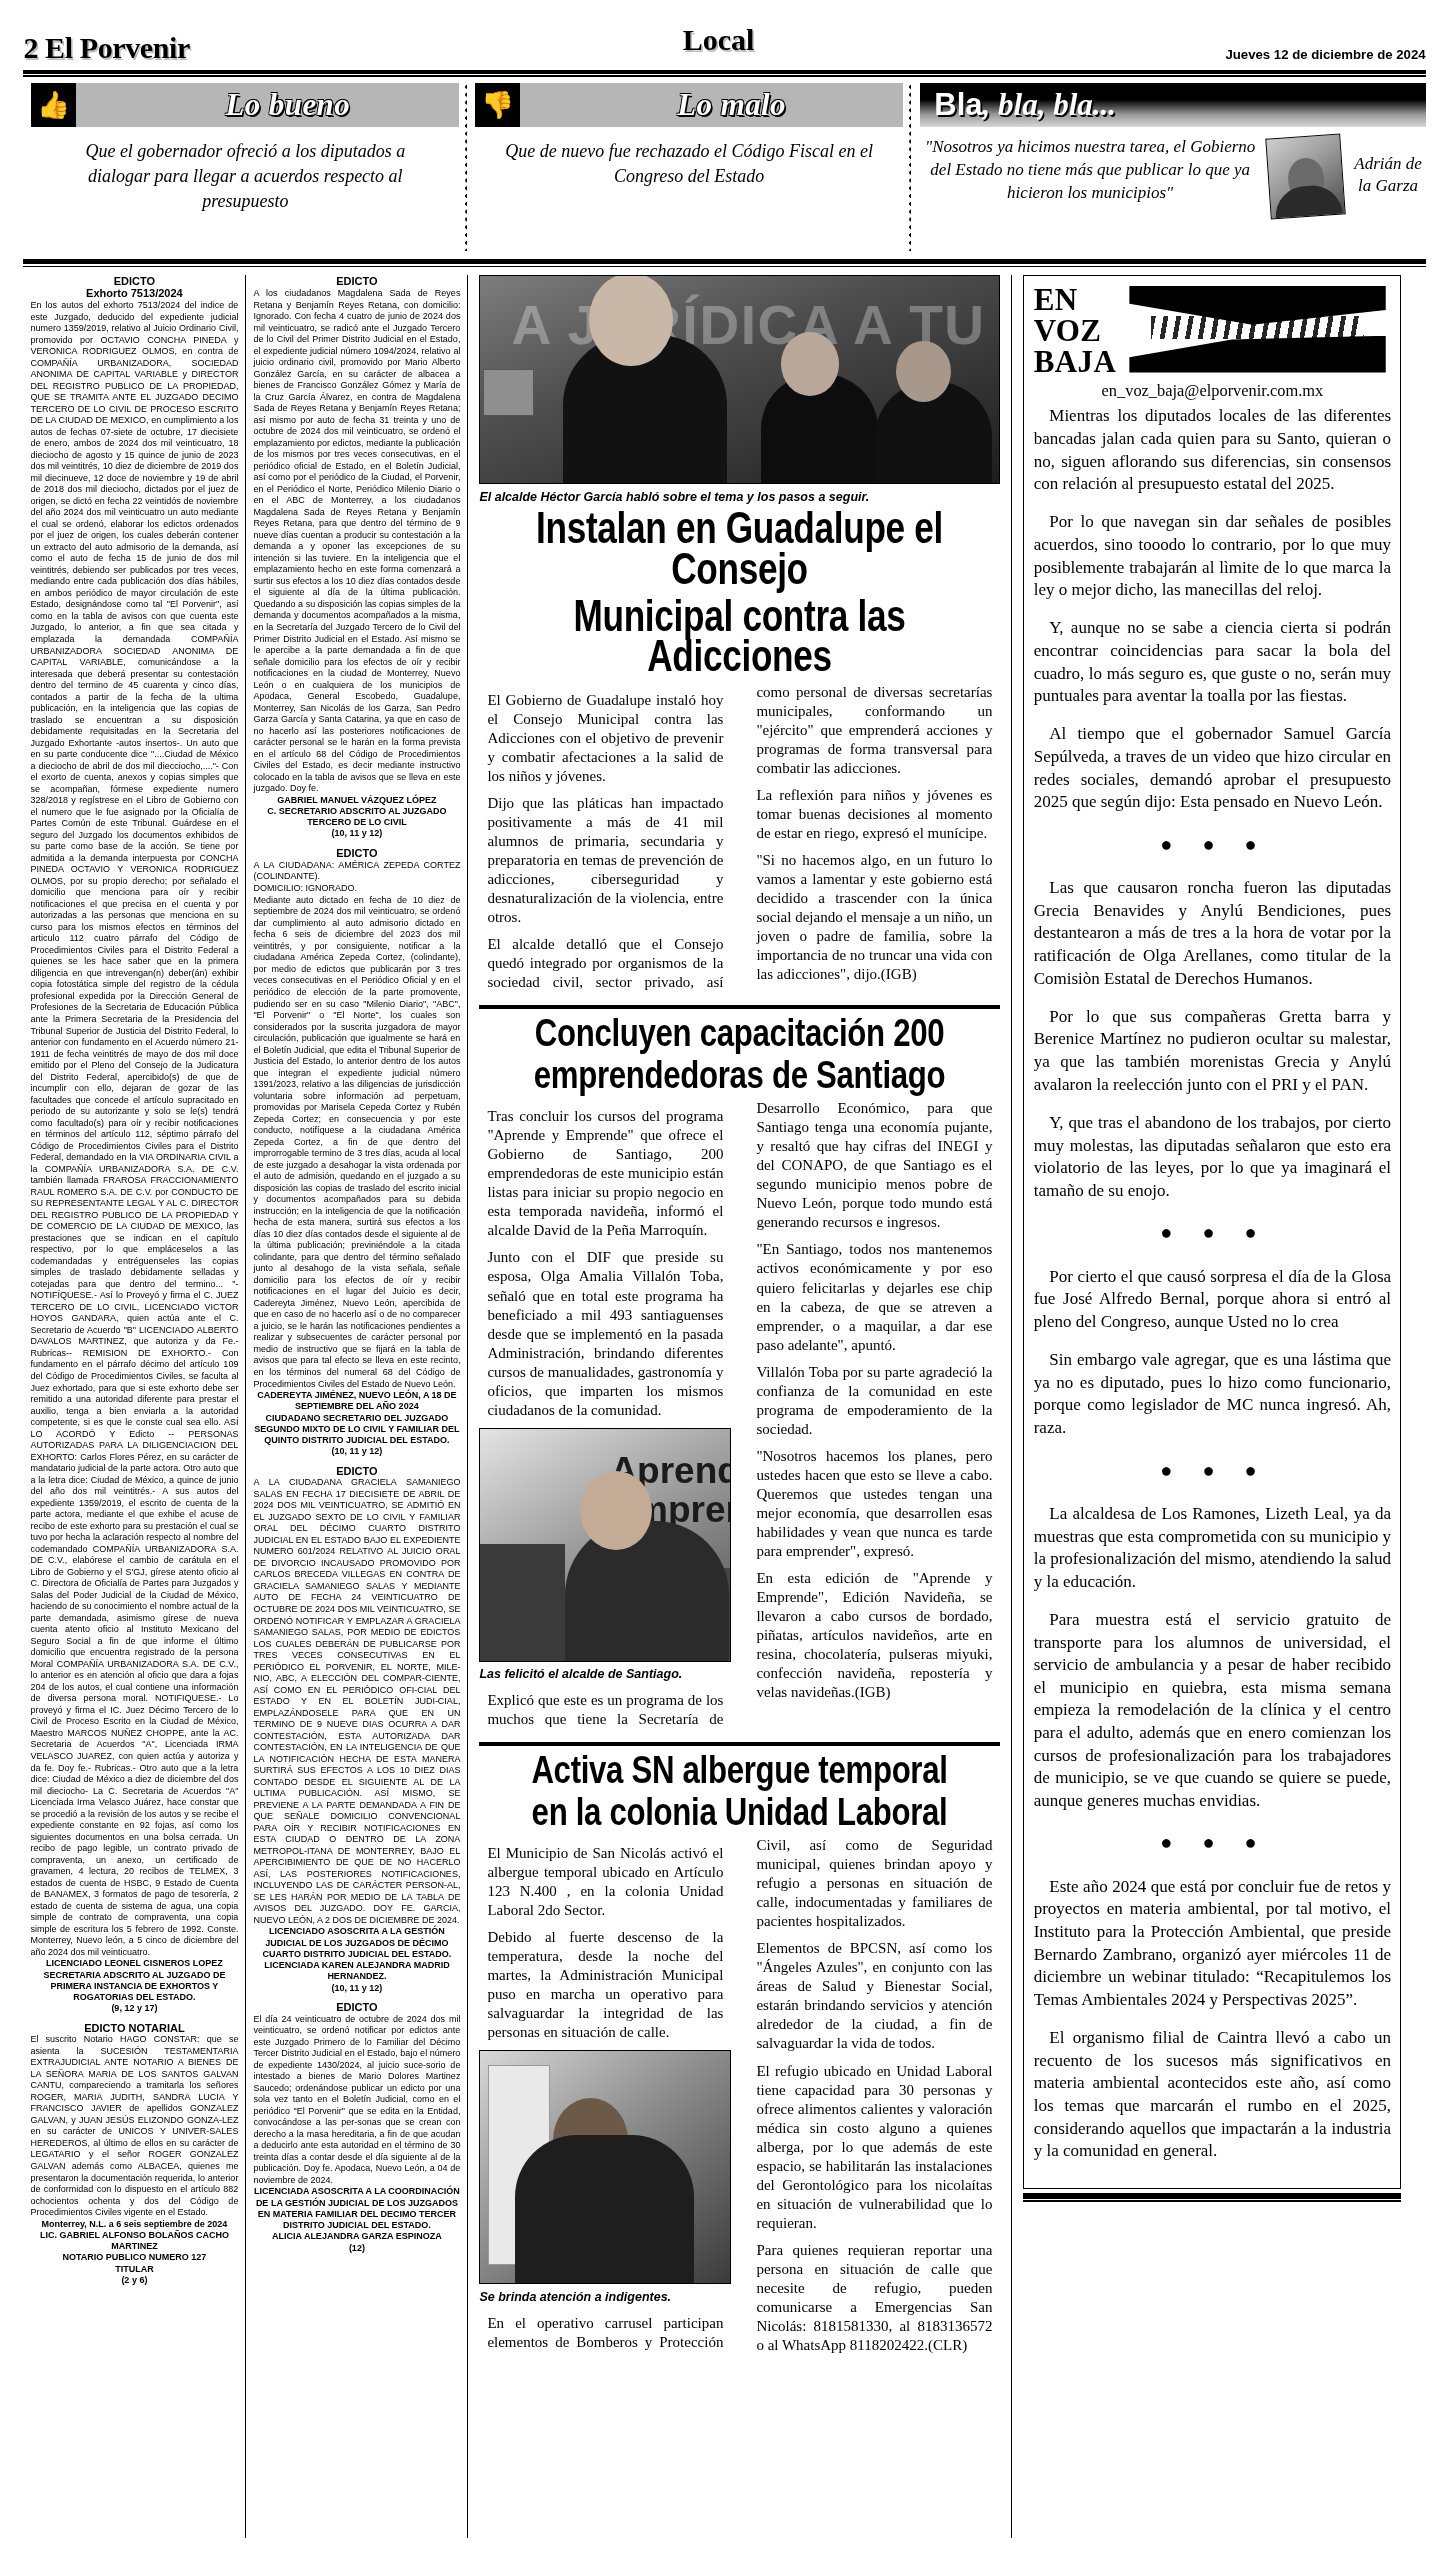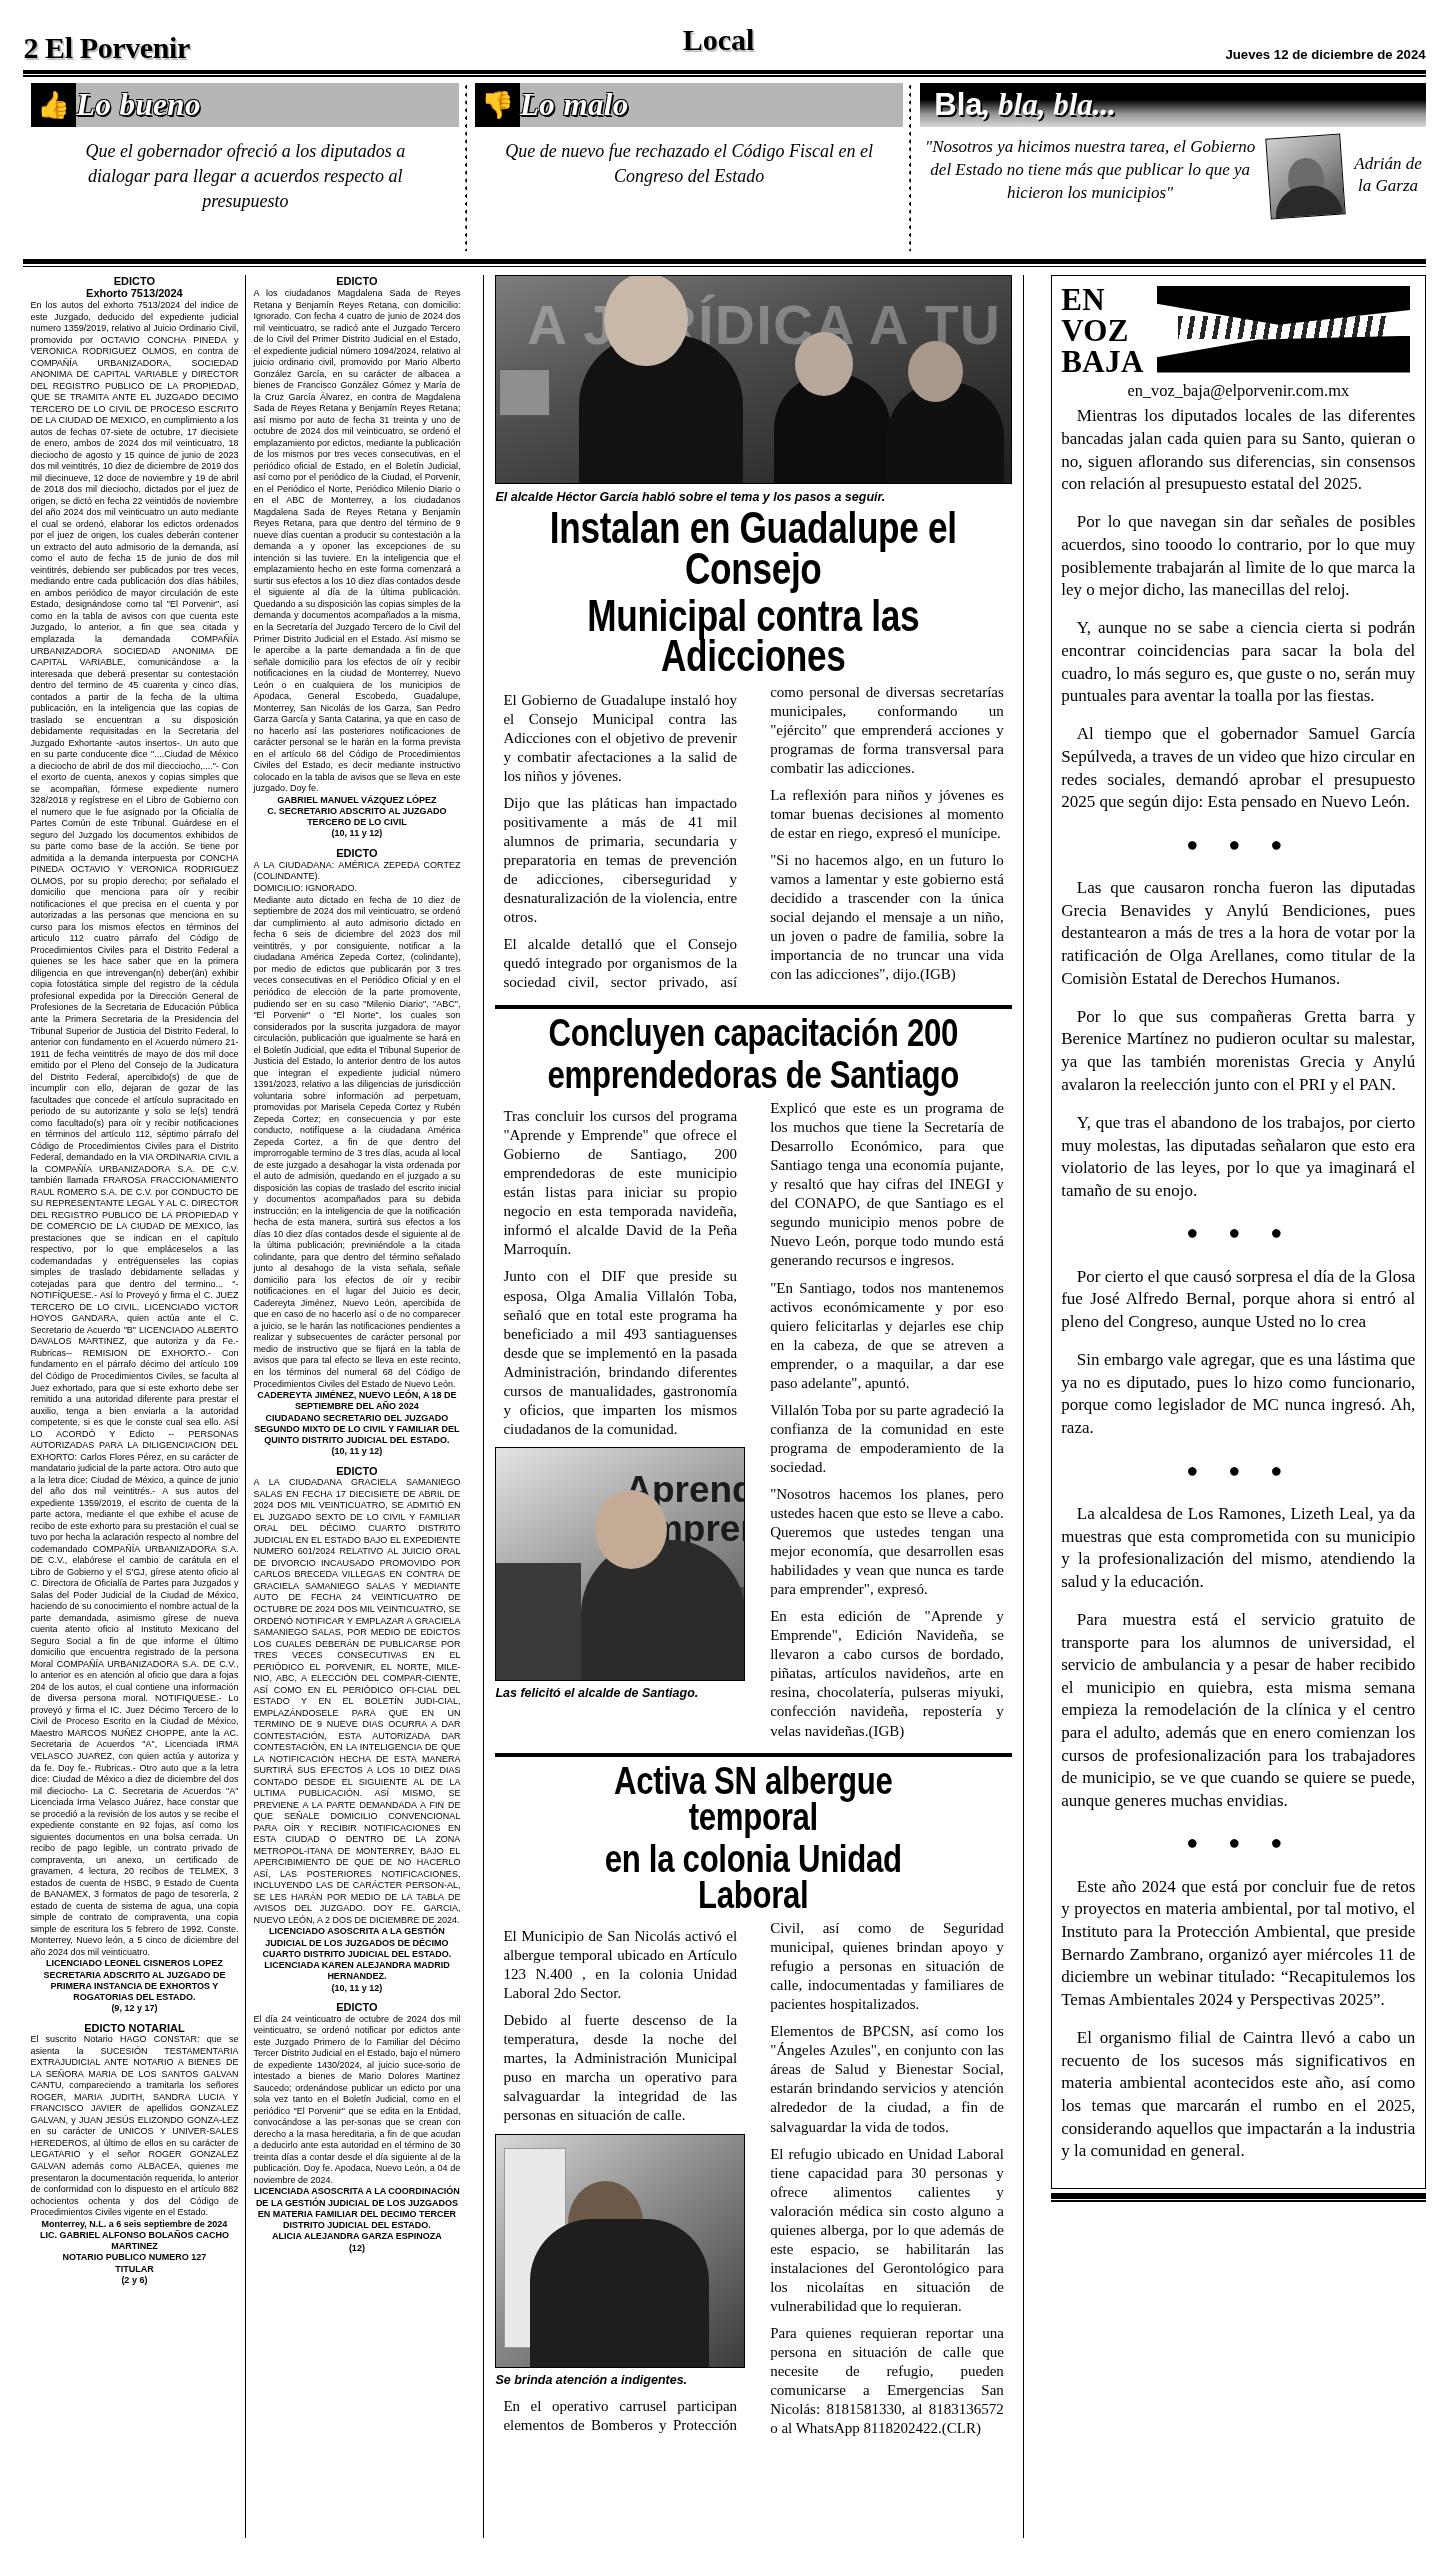--- a/index.html
+++ b/index.html
@@ -41,24 +41,25 @@
     background-image:radial-gradient(circle, #000 42%, transparent 44%);
     background-size:3.1px 7.8px; background-repeat:repeat-y;
   }
   .op-banner { height:44px; background:#b6b6b6; display:flex; align-items:center; }
   .op-thumb {
     width:45px; height:44px; background:#000; color:#fff;
     display:flex; align-items:center; justify-content:center;
     font-size:26.5px; line-height:1;
   }
   .op-banner-title {
-    flex:1; text-align:left; font-style:italic; font-weight:bold;
+    flex:1; text-align:center; font-style:italic; font-weight:bold;
     font-size:31px; letter-spacing:0.4px;
     color:#fff; text-shadow:1.6px 1.6px 0 #000, -0.8px -0.8px 0 #000, 0.8px -0.8px 0 #000, -0.8px 0.8px 0 #000;
     font-family:"Liberation Serif", serif;
+    padding-left:40px;
   }
   .op-text {
     margin-top:12.5px; text-align:center; font-style:italic;
     font-size:18px; line-height:1.38; padding:0 22px;
     font-family:"Liberation Serif", serif;
   }
 
   
   .bla-col { flex:1.18 1 0; padding-left:9.3px; position:relative; }
   .bla-banner {
@@ -94,21 +95,21 @@
   .bla-name {
     flex:0 0 75px; font-style:italic; font-size:17px; line-height:1.3; text-align:center;
     padding-top:17px;
   }
 
   .rule-double { margin-top:7.8px; }
   .rule-double .a { height:5.5px; background:#000; }
   .rule-double .b { height:1.6px; background:#000; margin-top:1.6px; }
 
   
-  .body-grid { display:flex; margin-top:7.8px; height:2263px;gap:16px; }
+  .body-grid { display:flex; margin-top:7.8px; height:2263px; }
   .col-edictos { width:444px; display:flex; }
   .edicto-col { width:222px; padding:0 7px; }
   .edicto-col.b { border-left:1.6px solid #000; }
   .ed-title { text-align:center; font-family:"Liberation Sans", sans-serif; font-weight:bold; font-size:11px; }
   .ed-sub   { text-align:center; font-family:"Liberation Sans", sans-serif; font-weight:bold; font-size:11px; }
   .ed-body  {
     font-family:"Liberation Sans", sans-serif; font-size:9px; line-height:1.28;
     text-align:justify; hyphens:auto; margin-top:0.8px;
   }
   .ed-gap { height:7px; }

